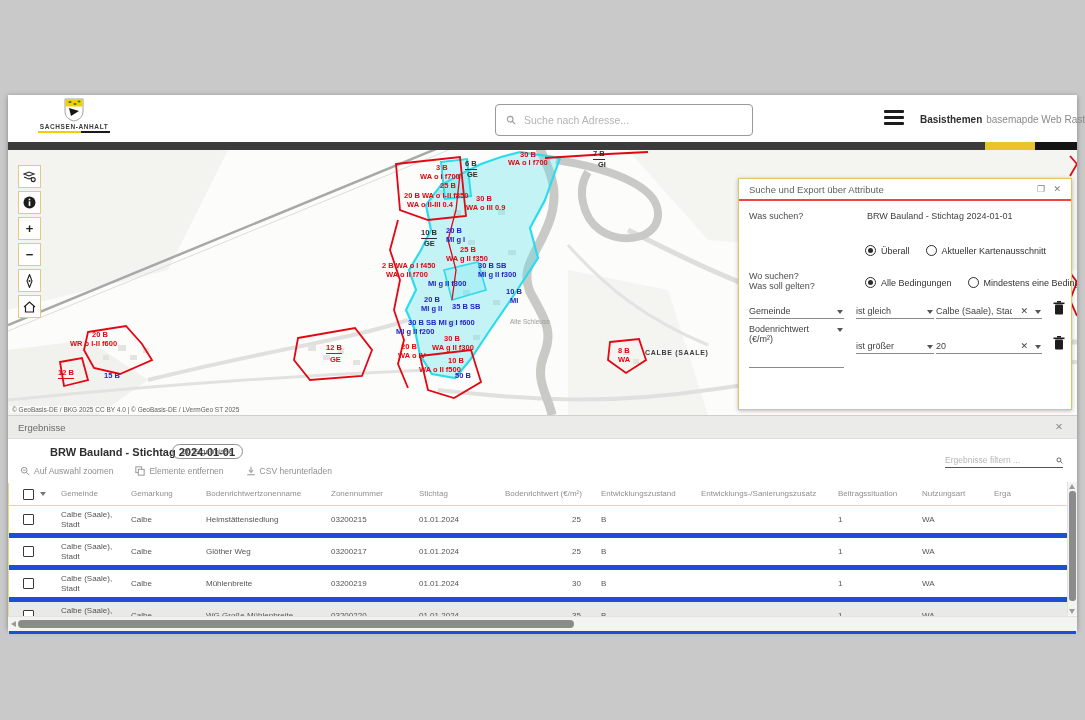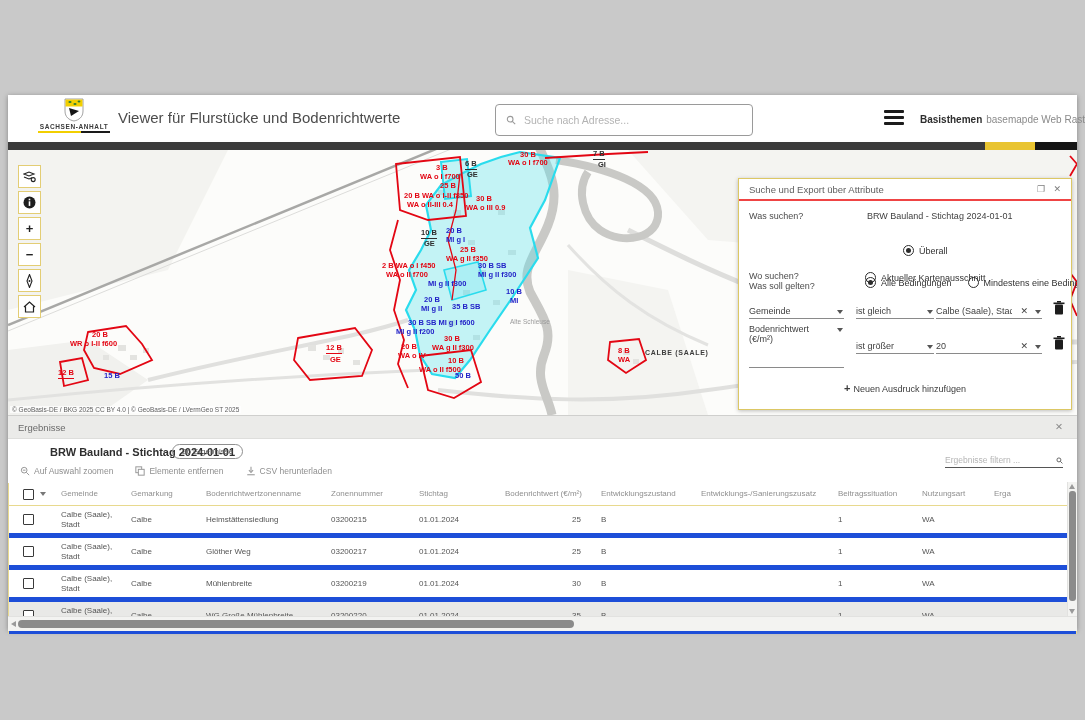--- a/index.html
+++ b/index.html
@@ -128,21 +128,20 @@
         <path d="M1,1 h18 v12 c0,6 -4,9 -9,10 c-5,-1 -9,-4 -9,-10 z" fill="#ffffff" stroke="#8a8a8a" stroke-width="0.8"></path>
         <path d="M1.5,1.5 h17 v7 h-17 z" fill="#f2cf00"></path>
         <ellipse cx="6" cy="4" rx="1.6" ry="1.1" fill="#2e7d32"></ellipse>
         <ellipse cx="11" cy="6" rx="1.6" ry="1.1" fill="#2e7d32"></ellipse>
         <ellipse cx="15" cy="3.5" rx="1.4" ry="1" fill="#2e7d32"></ellipse>
         <path d="M5,10 l10,3 l-8,5 z" fill="#151515"></path>
       </svg>
       <div class="logo-text">SACHSEN-ANHALT</div>
       <div class="logo-bar"></div>
     </div>
-    <div class="page-title">Viewer für Flurstücke und Bodenrichtwerte</div>
     <div class="searchbox">
       <svg class="mag" viewBox="0 0 12 12">
         <circle cx="5" cy="5" r="3.4" fill="none" stroke="#9a9a9a" stroke-width="1.3"></circle>
         <line x1="7.6" y1="7.6" x2="11" y2="11" stroke="#9a9a9a" stroke-width="1.3"></line>
       </svg>
       <input type="text" placeholder="Suche nach Adresse..." style="">
     </div>
     <div class="hamburger">
           <span></span>
           <span></span>
@@ -306,21 +305,21 @@
     <div class="dialog">
       <div class="dlg-title">
         <span class="t">Suche und Export über Attribute</span>
         <span class="dlg-btn dlg-min">❐</span>
         <span class="dlg-btn dlg-close">✕</span>
       </div>
       <div class="dlg-label" style="top:32px;">Was suchen?</div>
       <div class="dlg-value" style="top:32px;">BRW Bauland - Stichtag 2024-01-01</div>
 
       <div class="dlg-label" style="top:70px;margin-top:22px;">Wo suchen?</div>
-      <div class="radio-row" style="top:66px;flex-direction:column;">
+      <div class="radio-row" style="top:66px;">
             <span class="radio sel">
               <span class="ring">
                 <span class="dot"></span>
               </span>
               <span class="rl">Überall</span>
             </span>
             <span class="radio">
               <span class="ring"></span>
               <span class="rl">Aktueller Kartenausschnitt</span>
             </span>
@@ -372,23 +371,20 @@
         <span class="tx">20</span>
         <span class="clr">✕</span>
         <span class="caret"></span>
       </div>
       <svg class="trash" style="left:314px;top:157px;" width="12" height="14" viewBox="0 0 12 14">
         <rect x="2" y="3.5" width="8" height="10" rx="1" fill="#1d1d1d"></rect>
         <rect x="0.5" y="1.5" width="11" height="1.6" fill="#1d1d1d"></rect>
         <rect x="4" y="0" width="4" height="1.6" fill="#1d1d1d"></rect>
       </svg>
 
-      <div class="add-expr">
-        <b>+</b><span>Neuen Ausdruck hinzufügen</span>
-      </div>
     </div>
   </div>
 
   <div class="results">
     <div class="res-titlebar">
       <span class="t">Ergebnisse</span>
       <span class="res-close">✕</span>
     </div>
     <div class="res-head">
       <div class="res-title">BRW Bauland - Stichtag 2024-01-01</div>

